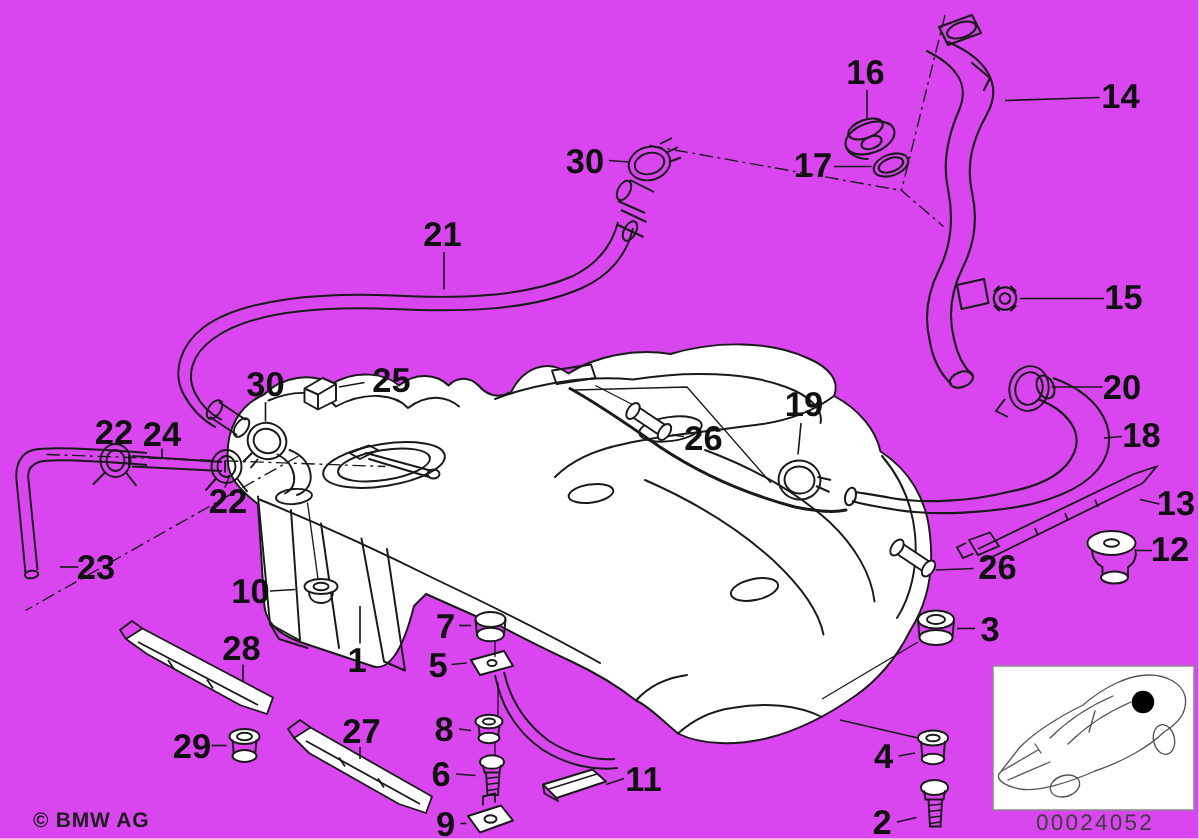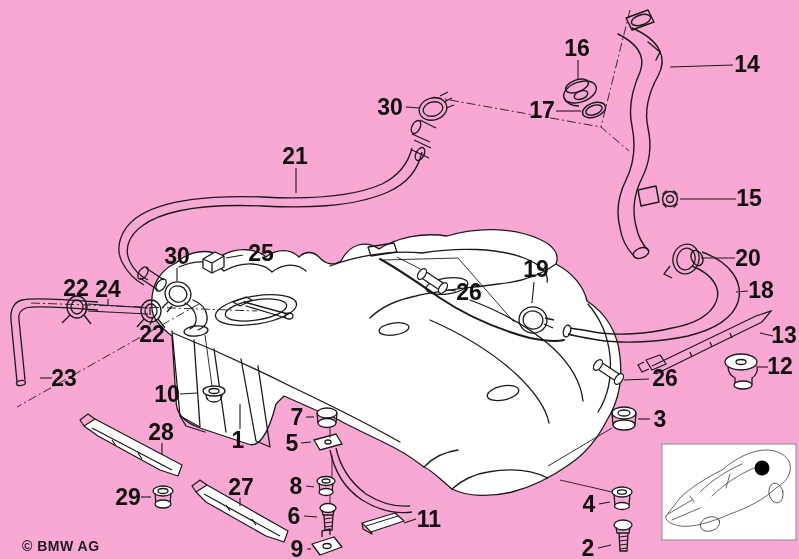--- a/index.html
+++ b/index.html
@@ -1,16 +1,16 @@
 <!DOCTYPE html>
 <html><head>
 <meta charset="utf-8">
 <style>
   html,body{margin:0;padding:0;background:#fff;}
-  .stage{position:relative;width:799px;height:559px;background:#f9a8d4;overflow:hidden;
+  .stage{position:relative;width:799px;height:559px;background:#d946ef;overflow:hidden;
          font-family:"Liberation Sans","DejaVu Sans",sans-serif;}
   svg{position:absolute;left:0;top:0;}
   #callout-layer text{
     font-family:"Liberation Sans","DejaVu Sans",sans-serif;
     font-size:23px;font-weight:bold;fill:#101010;text-anchor:middle;
   }
   .copyright{position:absolute;left:22px;top:538px;font-size:14px;font-weight:700;color:#1c1c1c;
              letter-spacing:0.5px;}
   .diagram-id{position:absolute;left:664px;top:540px;width:132px;text-align:center;
               font-size:15px;color:#3f3f3f;letter-spacing:1.5px;}
@@ -358,13 +358,14 @@
         <text x="296" y="494">8</text>
         <text x="294" y="524">6</text>
         <text x="297" y="557">9</text>
         <text x="429" y="527">11</text>
         <text x="589" y="512">4</text>
         <text x="588" y="556">2</text>
       </g>
 </svg>
 
 <div class="copyright">© BMW AG</div>
+<div class="diagram-id">00024052</div>
 </div>
 
 </body></html>

